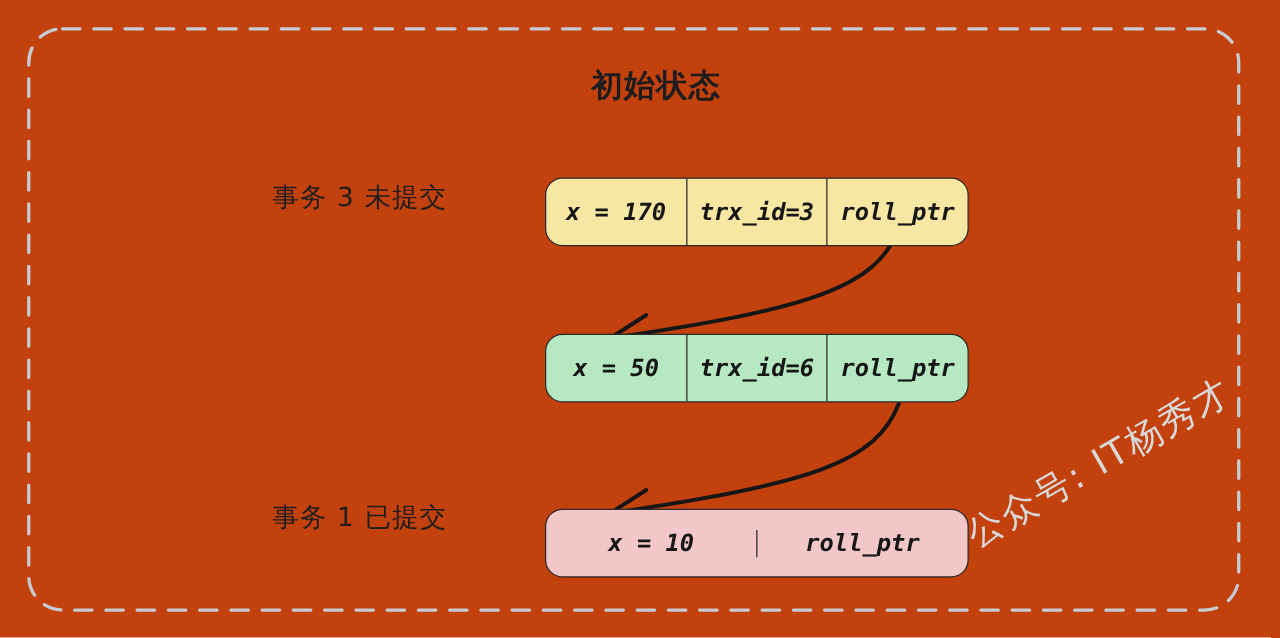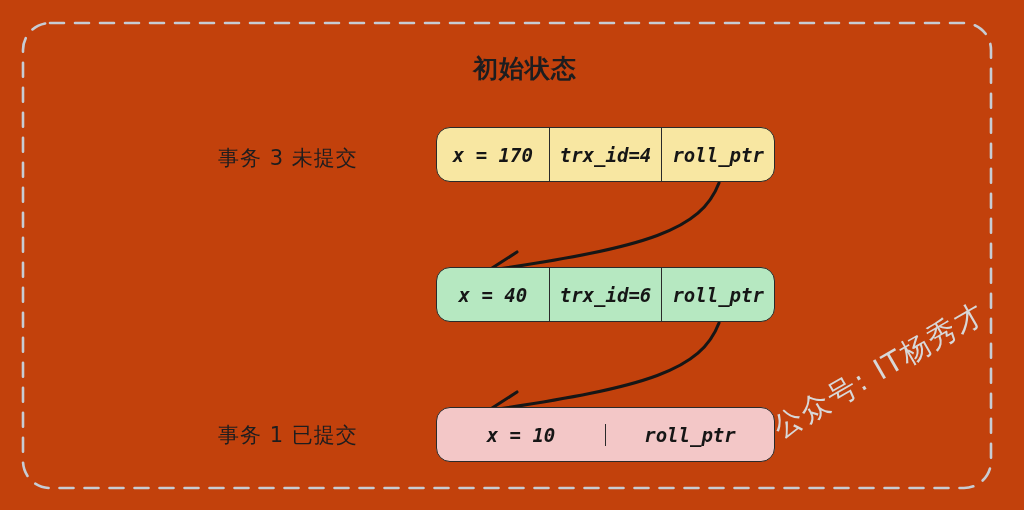--- a/index.html
+++ b/index.html
@@ -43,21 +43,21 @@
     position: absolute;
     left: 436px;
     width: 339px;
     height: 55px;
     border: 1.6px solid var(--stroke, #2a2a2a);
     border-radius: 14px;
     display: flex;
     box-sizing: border-box;
     overflow: hidden;
   }
-  .box-yellow { background: var(--yellow, #f8e7a2); }
+  .box-yellow { background: var(--yellow, #f8e7a2); margin-top: 15px; }
   .box-green  { background: var(--green, #b6e8c1); }
   .box-red    { background: var(--red, #f3c7c7); align-items: center; }
   .cell {
     flex: 1 1 0;
     display: flex;
     align-items: center;
     justify-content: center;
     font-family: "DejaVu Sans Mono", monospace;
     font-style: italic;
     font-weight: 600;
@@ -97,31 +97,31 @@
       <path d="M 719 323 C 701 370 648 387 492 410"></path>
       <path d="M 517 392 L 489 410 L 523 416"></path>
     </g>
   </svg>
 
   <div class="title">初始状态</div>
 
   <div class="row-label" style="top:130px">事务 3 未提交</div>
   <div class="record-box box-yellow" style="top:127px">
     <div class="cell">x = 170</div>
-    <div class="cell">trx_id=4</div>
+    <div class="cell">trx_id=3</div>
     <div class="cell">roll_ptr</div>
   </div>
 
   <div class="record-box box-green" style="top:267px">
-    <div class="cell">x = 40</div>
+    <div class="cell">x = 50</div>
     <div class="cell">trx_id=6</div>
     <div class="cell">roll_ptr</div>
   </div>
 
-  <div class="row-label" style="top:407px">事务 1 已提交</div>
+  <div class="row-label" style="top:386px">事务 1 已提交</div>
   <div class="record-box box-red" style="top:407px">
     <div class="cell">x = 10</div>
     <div class="cell">roll_ptr</div>
   </div>
 
   <div class="watermark">公众号: IT杨秀才</div>
 
 </div>
 
 </body></html>

